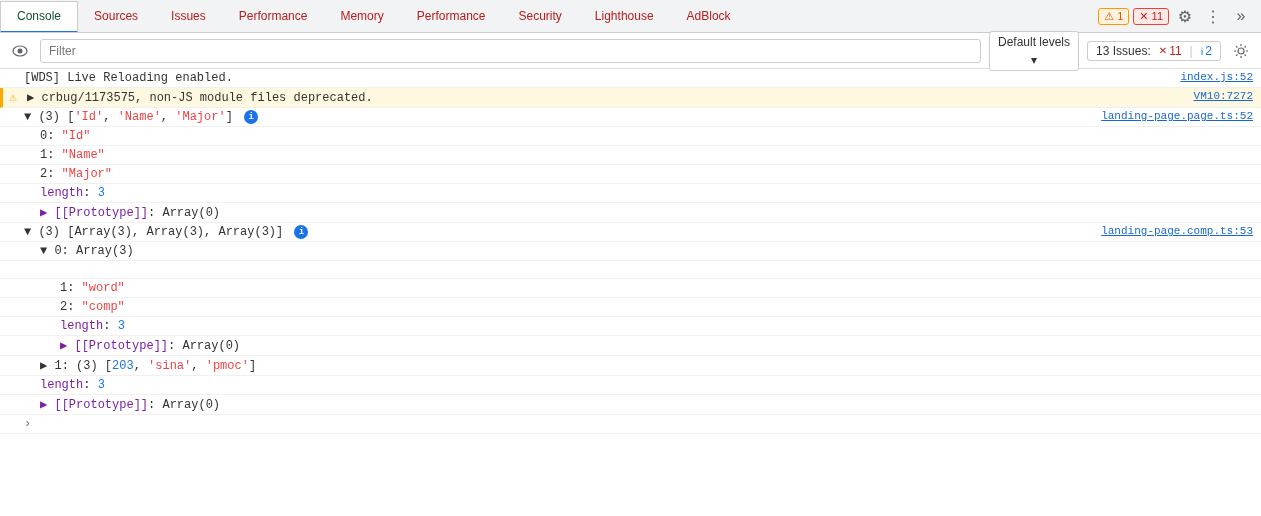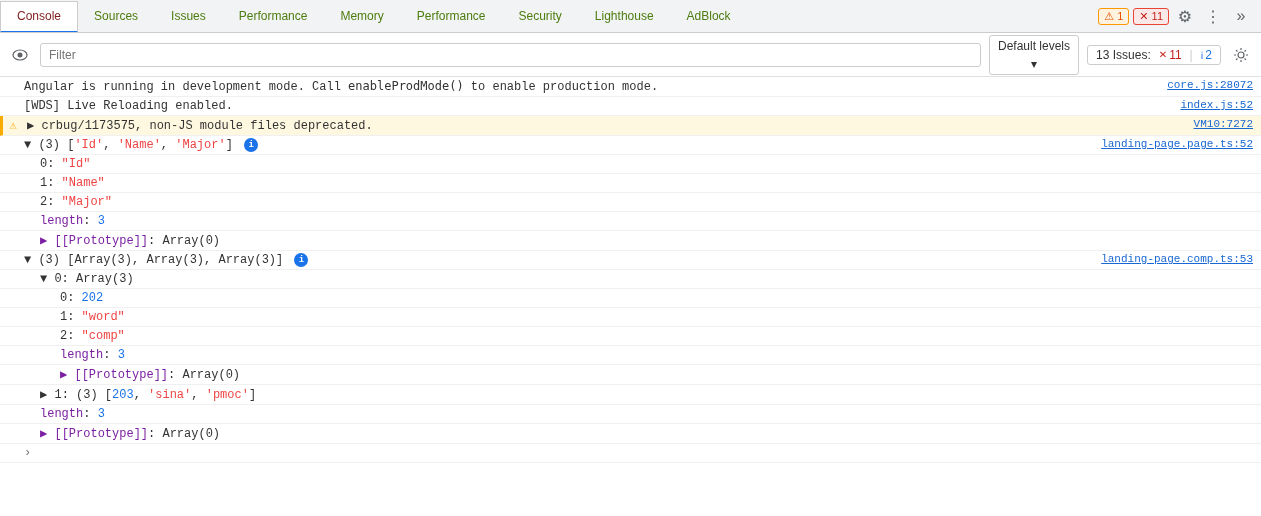--- a/index.html
+++ b/index.html
@@ -23,29 +23,29 @@
       padding: 0;
       overflow: hidden;
     }
     .tab {
       display: flex;
       align-items: center;
       justify-content: center;
       height: 100%;
       padding: 0 16px;
       font-size: 12px;
-      color: #4d7c0f;
+      color: #b91c1c;
       cursor: pointer;
       border-right: 1px solid transparent;
       white-space: nowrap;
       user-select: none;
     }
     .tab.active {
       background: #fff;
-      color: #7f1d1d;
+      color: #14532d;
       border-bottom: 2px solid #1a73e8;
       border-top: 1px solid #ccc;
       border-left: 1px solid #ccc;
       border-right: 1px solid #ccc;
       margin-bottom: -1px;
     }
     .tab-spacer { flex: 1; }
     .tab-actions {
       display: flex;
       align-items: center;
@@ -83,21 +83,21 @@
       cursor: pointer;
       border-radius: 3px;
       color: #5f6368;
       font-size: 16px;
     }
 
     
     .filter-bar {
       display: flex;
       align-items: center;
-      height: 44px;
+      height: 36px;
       border-bottom: 1px solid #e0e0e0;
       background: #fff;
       padding: 8px 8px;
       gap: 8px;
     }
     .eye-btn {
       width: 24px;
       height: 24px;
       display: flex;
       align-items: center;
@@ -307,27 +307,20 @@
   <div class="settings-btn">
     <svg width="16" height="16" viewBox="0 0 16 16" fill="none">
       <circle cx="8" cy="8" r="3" stroke="#5f6368" stroke-width="1.2" fill="none"></circle>
       <path d="M8 1v2M8 13v2M1 8h2M13 8h2M3.05 3.05l1.41 1.41M11.54 11.54l1.41 1.41M3.05 12.95l1.41-1.41M11.54 4.46l1.41-1.41" stroke="#5f6368" stroke-width="1.2"></path>
     </svg>
   </div>
 </div>
 
 <div class="console-output">
 
-  <div class="console-line">
-    <div class="line-gutter"></div>
-    <div class="line-content">
-      <span>Angular is running in development mode. Call <span style="font-family:monospace;">enableProdMode()</span> to enable production mode.</span>
-    </div>
-    <div class="line-source">core.js:28072</div>
-  </div>
 
   <div class="console-line">
     <div class="line-gutter"></div>
     <div class="line-content">
       <span>[WDS] Live Reloading enabled.</span>
     </div>
     <div class="line-source">index.js:52</div>
   </div>
 
   <div class="console-line warning-line">
@@ -395,23 +388,20 @@
 
   <div class="console-line">
     <div class="line-gutter"></div>
     <div class="line-content indent-1">
       <span class="tree-expand">▼</span>
       <span>0: Array(3)</span>
     </div>
   </div>
   <div class="console-line">
     <div class="line-gutter"></div>
-    <div class="line-content indent-2">
-      <span>0: </span><span class="text-blue">202</span>
-    </div>
   </div>
   <div class="console-line">
     <div class="line-gutter"></div>
     <div class="line-content indent-2">
       <span>1: </span><span class="text-red">"word"</span>
     </div>
   </div>
   <div class="console-line">
     <div class="line-gutter"></div>
     <div class="line-content indent-2">

